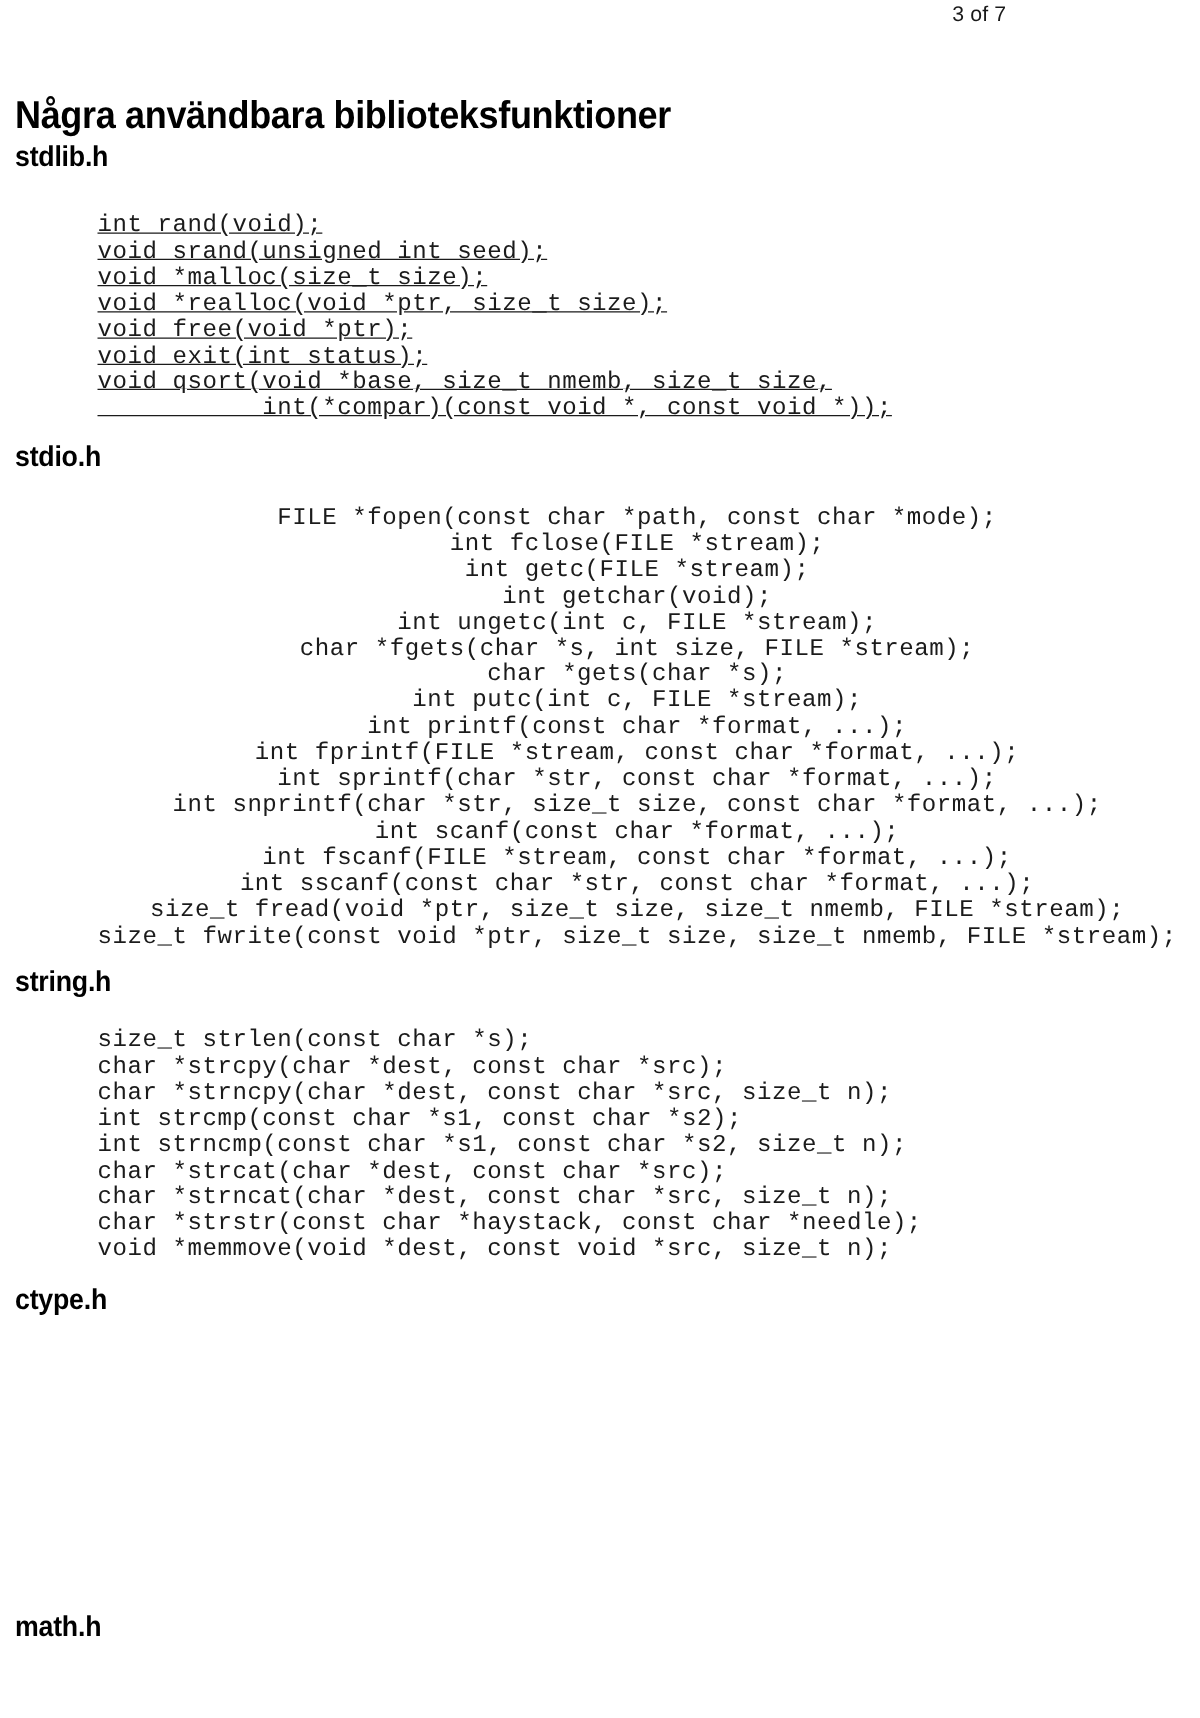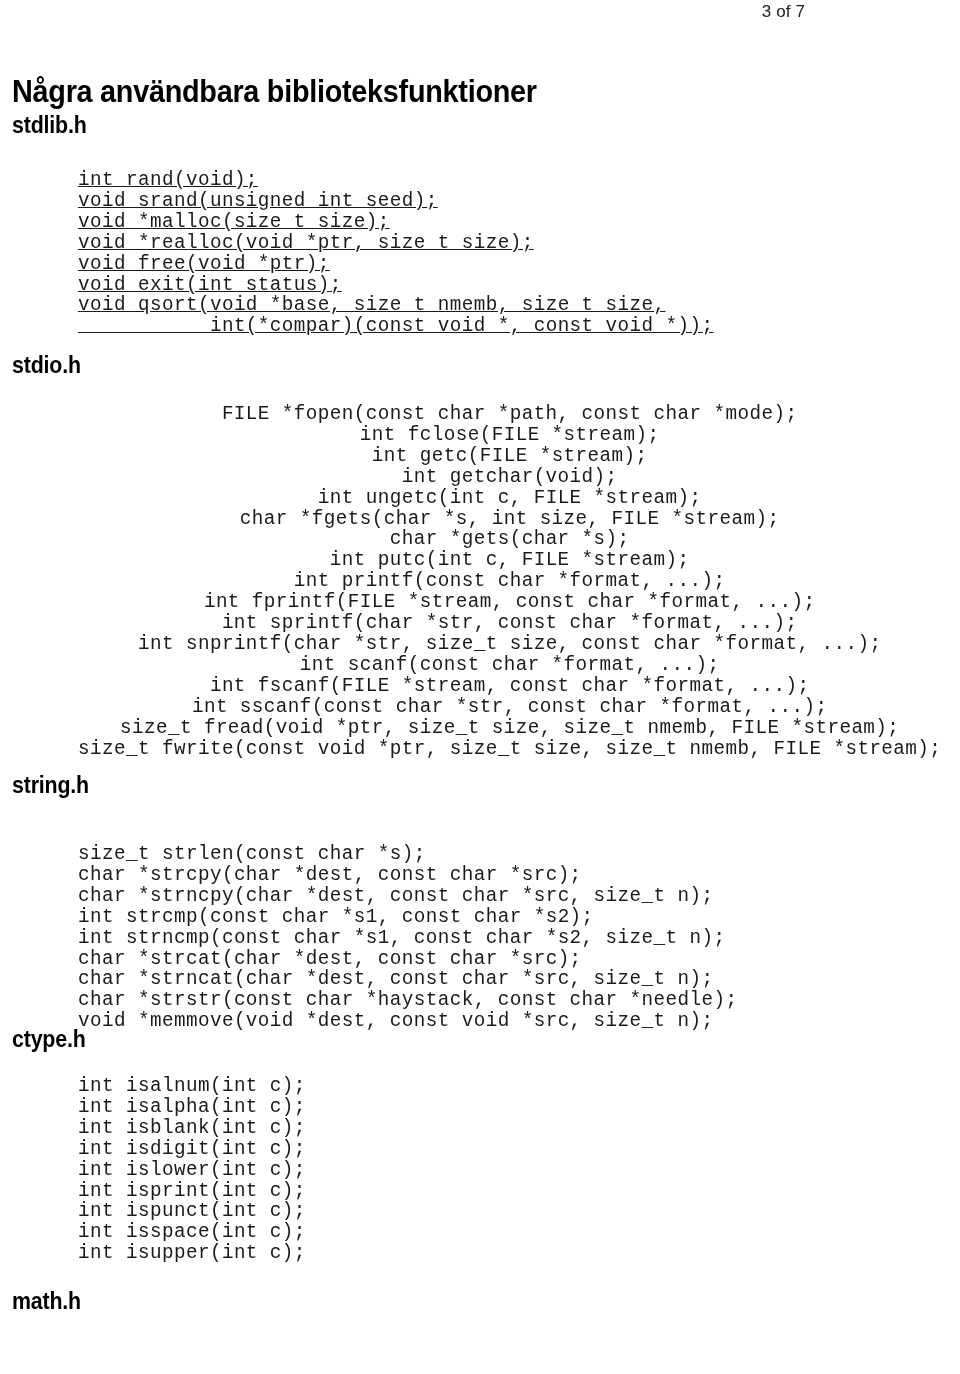--- a/index.html
+++ b/index.html
@@ -109,38 +109,29 @@
 int fprintf(FILE *stream, const char *format, ...);
 int sprintf(char *str, const char *format, ...);
 int snprintf(char *str, size_t size, const char *format, ...);
 int scanf(const char *format, ...);
 int fscanf(FILE *stream, const char *format, ...);
 int sscanf(const char *str, const char *format, ...);
 size_t fread(void *ptr, size_t size, size_t nmemb, FILE *stream);
 size_t fwrite(const void *ptr, size_t size, size_t nmemb, FILE *stream);</pre>
 
   <div class="section-heading" style="top:772px;">string.h</div>
-  <pre class="code-block" style="top:822px;margin-top:22px;">size_t strlen(const char *s);
+  <pre class="code-block" style="top:822px;">size_t strlen(const char *s);
 char *strcpy(char *dest, const char *src);
 char *strncpy(char *dest, const char *src, size_t n);
 int strcmp(const char *s1, const char *s2);
 int strncmp(const char *s1, const char *s2, size_t n);
 char *strcat(char *dest, const char *src);
 char *strncat(char *dest, const char *src, size_t n);
 char *strstr(const char *haystack, const char *needle);
 void *memmove(void *dest, const void *src, size_t n);</pre>
 
   <div class="section-heading" style="top:1026px;">ctype.h</div>
-  <pre class="code-block" style="top:1076px;">int isalnum(int c);
-int isalpha(int c);
-int isblank(int c);
-int isdigit(int c);
-int islower(int c);
-int isprint(int c);
-int ispunct(int c);
-int isspace(int c);
-int isupper(int c);</pre>
 
   <div class="section-heading" style="top:1288px;">math.h</div>
   <pre class="code-block" style="top:1409px;margin-top:12px;">double sqrt(double x);
 double pow(double x, double y);</pre>
 
 </div>
 
 </body></html>

